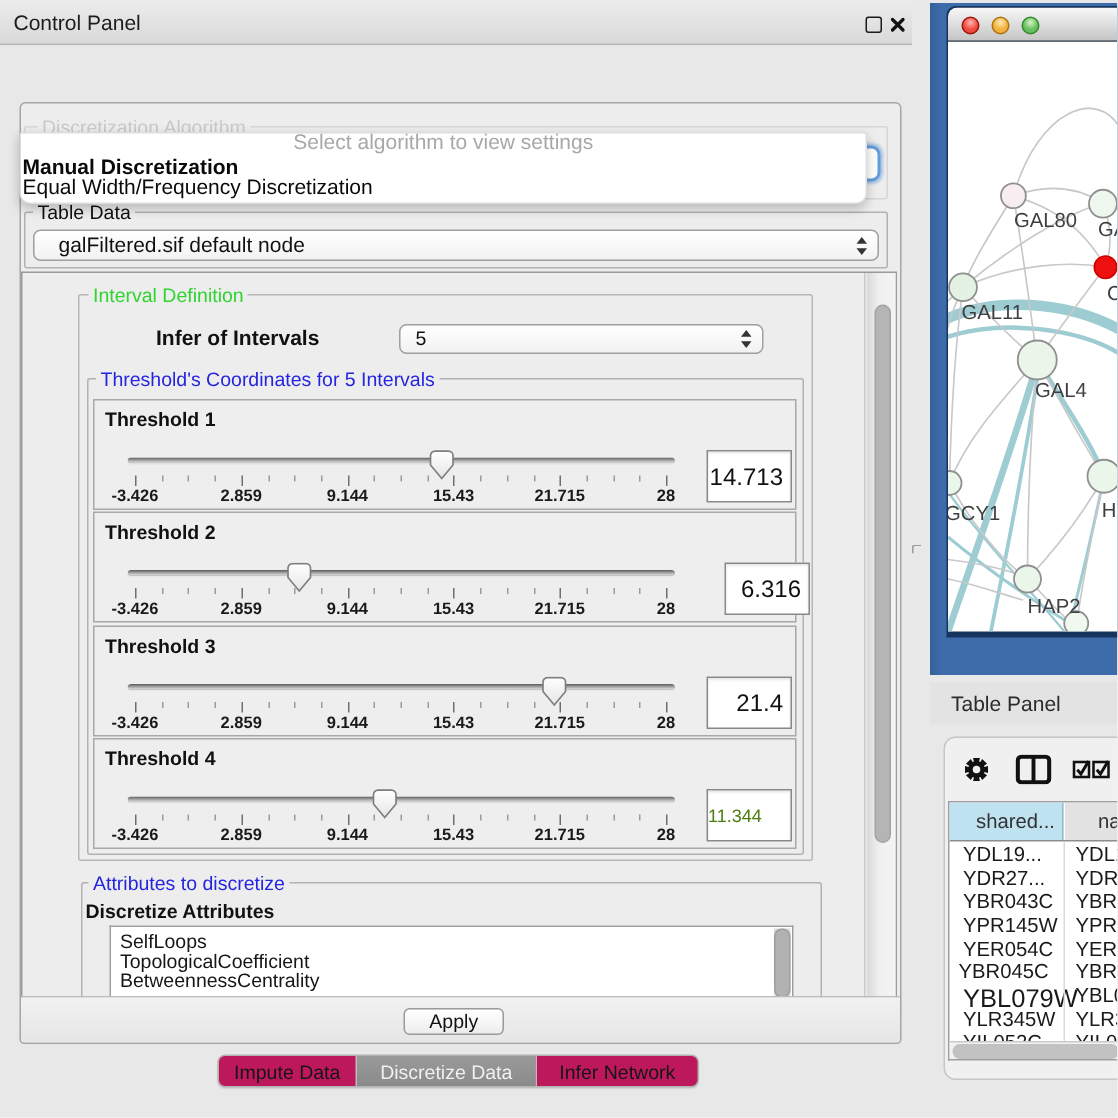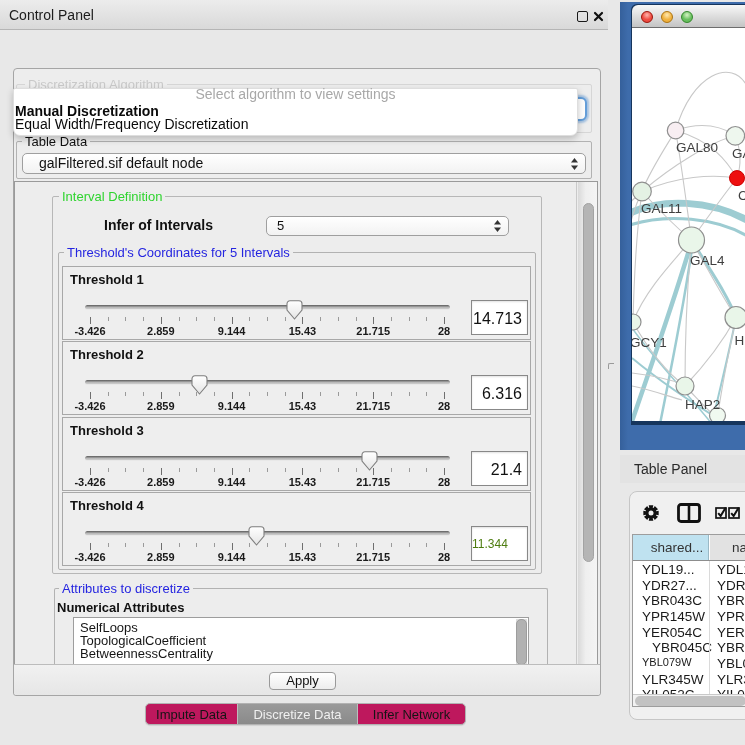--- a/index.html
+++ b/index.html
@@ -121,21 +121,21 @@
 <svg class="abs" style="left:128.2px;top:33px;" width="17" height="20" viewBox="0 0 17 20">
         <defs>
           <linearGradient id="th1" x1="0" y1="0" x2="0" y2="1">
             <stop offset="0" stop-color="#ffffff"></stop>
             <stop offset="0.5" stop-color="#f2f2f2"></stop>
             <stop offset="1" stop-color="#e4e4e4"></stop>
           </linearGradient>
         </defs>
         <path d="M4,0.7 h9 a3,3 0 0 1 3,3 v6.3 L8.5,19 L1,10 V3.7 a3,3 0 0 1 3,-3 Z" fill="url(#th1)" stroke="#7e7e7e" stroke-width="1.1"></path>
       </svg>
-<div class="abs" style="left:408px;top:33px;width:57px;height:35px;background:#fff;border:1px solid #888;box-shadow:inset 0 1px 2px rgba(0,0,0,0.12);font-size:16px;color:#111;text-align:right;line-height:35px;padding-right:5px;">6.316</div>
+<div class="abs" style="left:420px;top:33px;width:57px;height:35px;background:#fff;border:1px solid #888;box-shadow:inset 0 1px 2px rgba(0,0,0,0.12);font-size:16px;color:#111;text-align:right;line-height:35px;padding-right:5px;">6.316</div>
 </div>
 <div class="abs" style="left:62px;top:417px;width:469px;height:74px;background:#eeeeee;border:1px solid #a8a8a8;">
 <div class="abs bold13" style="left:7px;top:5px;">Threshold 3</div>
 <div class="abs" style="left:22px;top:38px;width:365px;height:5px;border-radius:3px;background:linear-gradient(#595959,#8a8a8a 30%,#cccccc 75%,#c2c2c2);border-bottom:1px solid #e8e8e8;"></div>
 <div class="abs" style="left:27.0px;top:50px;width:1px;height:7px;background:#6f6f6f;"></div>
       <div class="abs" style="left:44.7px;top:50px;width:1px;height:4px;background:#9a9a9a;"></div>
       <div class="abs" style="left:62.4px;top:50px;width:1px;height:4px;background:#9a9a9a;"></div>
       <div class="abs" style="left:80.1px;top:50px;width:1px;height:4px;background:#9a9a9a;"></div>
       <div class="abs" style="left:97.8px;top:50px;width:1px;height:7px;background:#6f6f6f;"></div>
       <div class="abs" style="left:115.5px;top:50px;width:1px;height:4px;background:#9a9a9a;"></div>
@@ -210,21 +210,21 @@
             <stop offset="1" stop-color="#e4e4e4"></stop>
           </linearGradient>
         </defs>
         <path d="M4,0.7 h9 a3,3 0 0 1 3,3 v6.3 L8.5,19 L1,10 V3.7 a3,3 0 0 1 3,-3 Z" fill="url(#th3)" stroke="#7e7e7e" stroke-width="1.1"></path>
       </svg>
 <div class="abs" style="left:408px;top:33px;width:57px;height:35px;background:#fff;border:1px solid #888;box-shadow:inset 0 1px 2px rgba(0,0,0,0.12);font-size:12px;color:#4d7c0f;text-align:left;line-height:35px;padding-right:5px;">11.344</div>
 </div>
 <div class="group" style="left:54px;top:588px;width:494px;height:86px;border-bottom:none;">
       <span class="gtitle" style="left:4px;color:#2525e0;">Attributes to discretize</span>
     </div>
-<div class="abs bold13" style="left:57px;top:600px;">Numerical Attributes</div>
+<div class="abs bold13" style="left:57px;top:600px;">Discretize Attributes</div>
 <div class="abs" style="left:73px;top:617px;width:456px;height:47px;background:#ffffff;border:1px solid #9d9d9d;border-bottom:none;overflow:hidden;font-size:13px;color:#161616;">
       <div style="margin:3px 0 0 6px;line-height:13.2px;">SelfLoops<br>TopologicalCoefficient<br>BetweennessCentrality</div>
       <div class="abs" style="right:1px;top:1px;width:11px;height:46px;background:#dcdcdc;"></div>
       <div class="abs" style="right:1px;top:1px;width:11px;height:46px;background:#b2b2b2;border:1px solid #9d9d9d;border-radius:5px;"></div>
     </div>
 <div class="abs" style="left:14px;top:664px;width:586px;height:31px;background:linear-gradient(#f1f1f1,#e6e6e6);border-top:1px solid #bcbcbc;border-radius:0 0 3px 3px;"></div>
 <div class="abs" style="left:269px;top:672px;width:67px;height:18px;background:linear-gradient(#ffffff,#ededed);border:1px solid #9a9a9a;border-radius:4px;font-size:13px;color:#111;text-align:center;line-height:16px;">Apply</div>
 <div class="abs" style="left:145px;top:703px;width:321px;height:22px;background:#be185d;border:1px solid #b2b2b2;border-radius:5px;overflow:hidden;box-shadow:0 1px 1px rgba(0,0,0,0.1);display:flex;">
 <div class="tseg" style="width:92px;border-right:1px solid #bcbcbc;">Impute Data</div>
 <div class="tseg" style="width:119px;background:linear-gradient(#9a9a9a,#8a8a8a);color:#f0f0f0;">Discretize Data</div>
@@ -318,23 +318,23 @@
 <div class="abs" style="left:9px;top:27.0px;font-size:13.5px;color:#1a1a1a;white-space:nowrap;">YDL19...</div>
       <div class="abs" style="left:84px;top:27.0px;font-size:13.5px;color:#1a1a1a;white-space:nowrap;">YDL1</div>
       <div class="abs" style="left:9px;top:42.7px;font-size:13.5px;color:#1a1a1a;white-space:nowrap;">YDR27...</div>
       <div class="abs" style="left:84px;top:42.7px;font-size:13.5px;color:#1a1a1a;white-space:nowrap;">YDR2</div>
       <div class="abs" style="left:9px;top:58.3px;font-size:13.5px;color:#1a1a1a;white-space:nowrap;">YBR043C</div>
       <div class="abs" style="left:84px;top:58.3px;font-size:13.5px;color:#1a1a1a;white-space:nowrap;">YBR0</div>
       <div class="abs" style="left:9px;top:74.0px;font-size:13.5px;color:#1a1a1a;white-space:nowrap;">YPR145W</div>
       <div class="abs" style="left:84px;top:74.0px;font-size:13.5px;color:#1a1a1a;white-space:nowrap;">YPR1</div>
       <div class="abs" style="left:9px;top:89.6px;font-size:13.5px;color:#1a1a1a;white-space:nowrap;">YER054C</div>
       <div class="abs" style="left:84px;top:89.6px;font-size:13.5px;color:#1a1a1a;white-space:nowrap;">YER0</div>
-      <div class="abs" style="left:19px;top:105.3px;font-size:13.5px;color:#1a1a1a;white-space:nowrap;">YBR045C</div>
+      <div class="abs" style="left:6px;top:105.3px;font-size:13.5px;color:#1a1a1a;white-space:nowrap;">YBR045C</div>
       <div class="abs" style="left:84px;top:105.3px;font-size:13.5px;color:#1a1a1a;white-space:nowrap;">YBR0</div>
-      <div class="abs" style="left:9px;top:121.0px;font-size:11px;color:#1a1a1a;white-space:nowrap;">YBL079W</div>
+      <div class="abs" style="left:9px;top:121.0px;font-size:17px;color:#1a1a1a;white-space:nowrap;">YBL079W</div>
       <div class="abs" style="left:84px;top:121.0px;font-size:13.5px;color:#1a1a1a;white-space:nowrap;">YBL0</div>
       <div class="abs" style="left:9px;top:136.6px;font-size:13.5px;color:#1a1a1a;white-space:nowrap;">YLR345W</div>
       <div class="abs" style="left:84px;top:136.6px;font-size:13.5px;color:#1a1a1a;white-space:nowrap;">YLR3</div>
       <div class="abs" style="left:9px;top:152.3px;font-size:13.5px;color:#1a1a1a;white-space:nowrap;">YIL052C</div>
       <div class="abs" style="left:84px;top:152.3px;font-size:13.5px;color:#1a1a1a;white-space:nowrap;">YIL0</div>
 <div class="abs" style="left:76px;top:26px;width:1px;height:133px;background:#dadada;"></div>
 <div class="abs" style="left:0;top:159px;width:113px;height:14px;background:#f2f2f2;border-top:1px solid #c9c9c9;"></div>
 <div class="abs" style="left:2px;top:161px;width:111px;height:10px;background:#c2c2c2;border-radius:5px;"></div>
 </div>
 </div>

